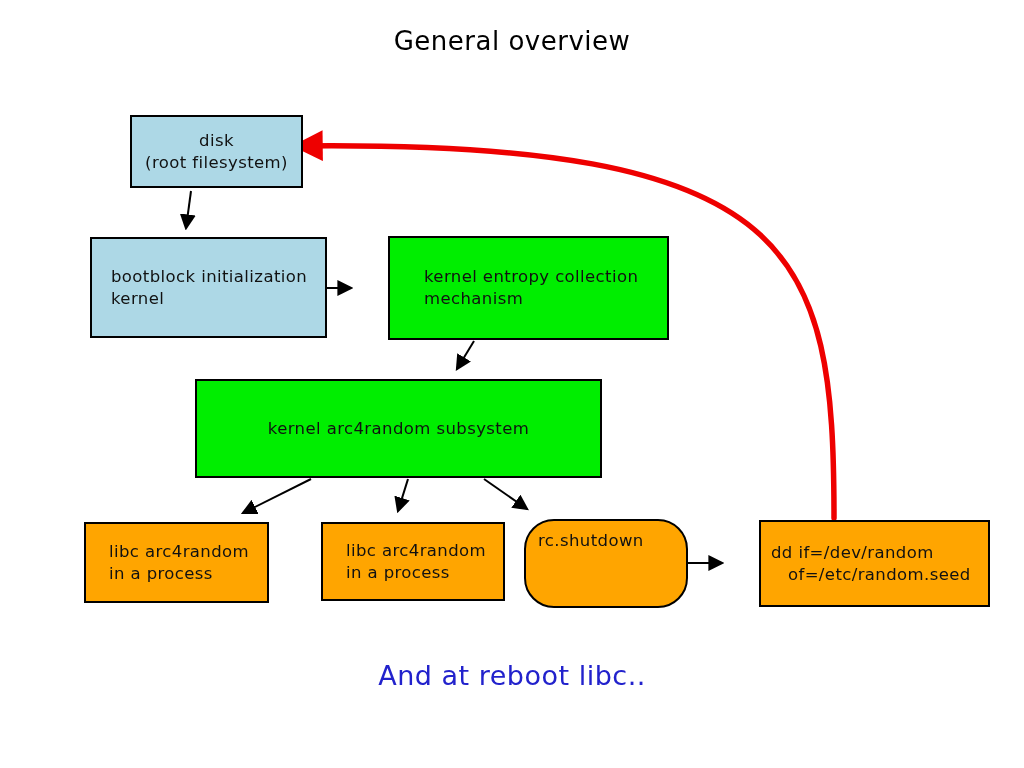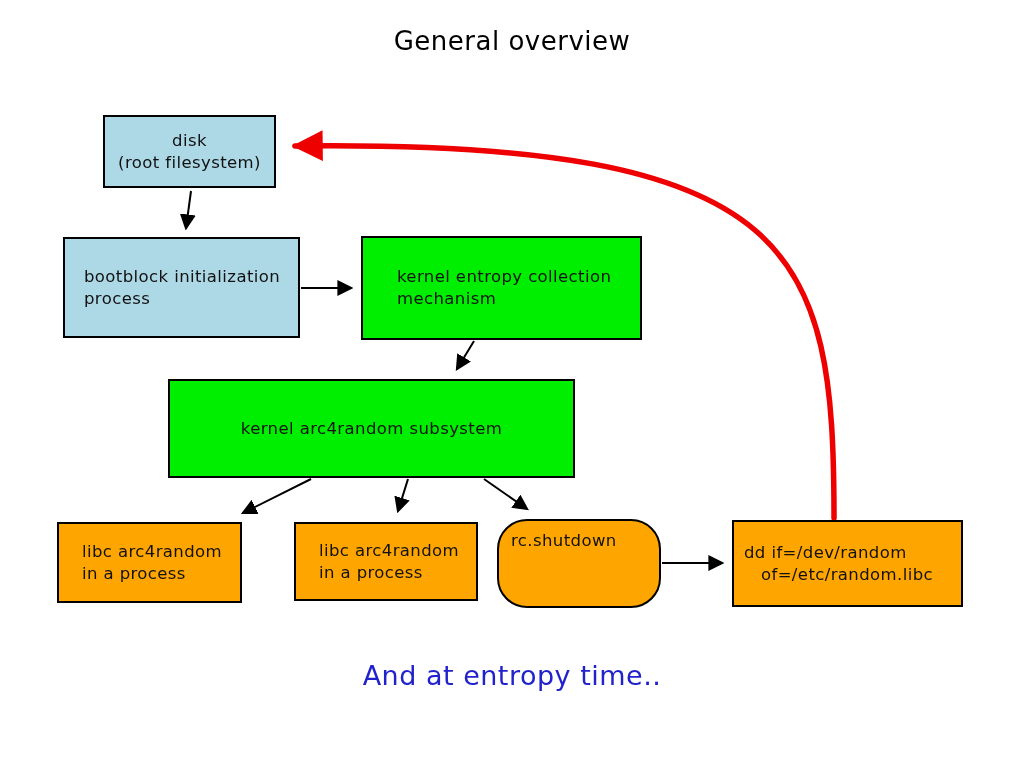--- a/index.html
+++ b/index.html
@@ -11,21 +11,21 @@
     position:absolute;top:26px;left:0;width:1024px;text-align:center;
     font-size:26px;font-weight:normal;color:#000;letter-spacing:0.5px;
   }
   .footer-note{
     position:absolute;top:660px;left:0;width:1024px;text-align:center;
     font-size:27px;font-weight:500;letter-spacing:0.5px;
   }
   .node{
     position:absolute;border:2px solid #000;box-sizing:border-box;
     display:flex;align-items:center;
-    font-size:16.5px;line-height:22px;color:#111;letter-spacing:0.4px;
+    font-size:16.5px;line-height:22px;color:#111;letter-spacing:0.4px;margin-left:27px;
   }
   .node .lbl{white-space:pre-wrap;}
   .node-disk      {left:103px;top:115px;width:173px;height:73px;justify-content:center;text-align:center;}
   .node-bootblock {left:63px; top:237px;width:237px;height:101px;padding-left:19px;}
   .node-entropy   {left:361px;top:236px;width:281px;height:104px;padding-left:34px;}
   .node-arc4      {left:168px;top:379px;width:407px;height:99px;justify-content:center;text-align:center;}
   .node-libc1     {left:57px; top:522px;width:185px;height:81px;padding-left:23px;}
   .node-libc2     {left:294px;top:522px;width:184px;height:79px;padding-left:23px;}
   .node-rcshutdown{left:497px;top:519px;width:164px;height:89px;align-items:flex-start;padding:9px 0 0 12px;}
   .node-dd        {left:732px;top:520px;width:231px;height:87px;padding-left:10px;}
@@ -59,21 +59,21 @@
     <path d="M 834 518 C 834 250, 800 140, 295 146" fill="none" stroke="#ee0000" stroke-width="5.5" stroke-linecap="round" marker-end="url(#head-red)"></path>
   </svg>
 
   <div class="node node-disk" style="background: rgb(173, 216, 230);">
     <span class="lbl">disk
 (root filesystem)</span>
   </div>
 
   <div class="node node-bootblock" style="background: rgb(173, 216, 230);">
     <span class="lbl">bootblock initialization
-process</span>
+kernel</span>
   </div>
 
   <div class="node node-entropy" style="background: rgb(0, 238, 0);">
     <span class="lbl">kernel entropy collection
 mechanism</span>
   </div>
 
   <div class="node node-arc4" style="background: rgb(0, 238, 0);">
     <span class="lbl">kernel arc4random subsystem</span>
   </div>
@@ -87,18 +87,18 @@
     <span class="lbl">libc arc4random
 in a process</span>
   </div>
 
   <div class="node node-rcshutdown" style="background: rgb(255, 165, 0); border-radius: 30px;">
     <span class="lbl">rc.shutdown</span>
   </div>
 
   <div class="node node-dd" style="background: rgb(255, 165, 0);">
     <span class="lbl">dd if=/dev/random
-   of=/etc/random.libc</span>
+   of=/etc/random.seed</span>
   </div>
 
-  <div class="footer-note" style="color: rgb(34, 34, 204);">And at entropy time..</div>
+  <div class="footer-note" style="color: rgb(34, 34, 204);">And at reboot libc..</div>
 
 </div>
 
 </body></html>

